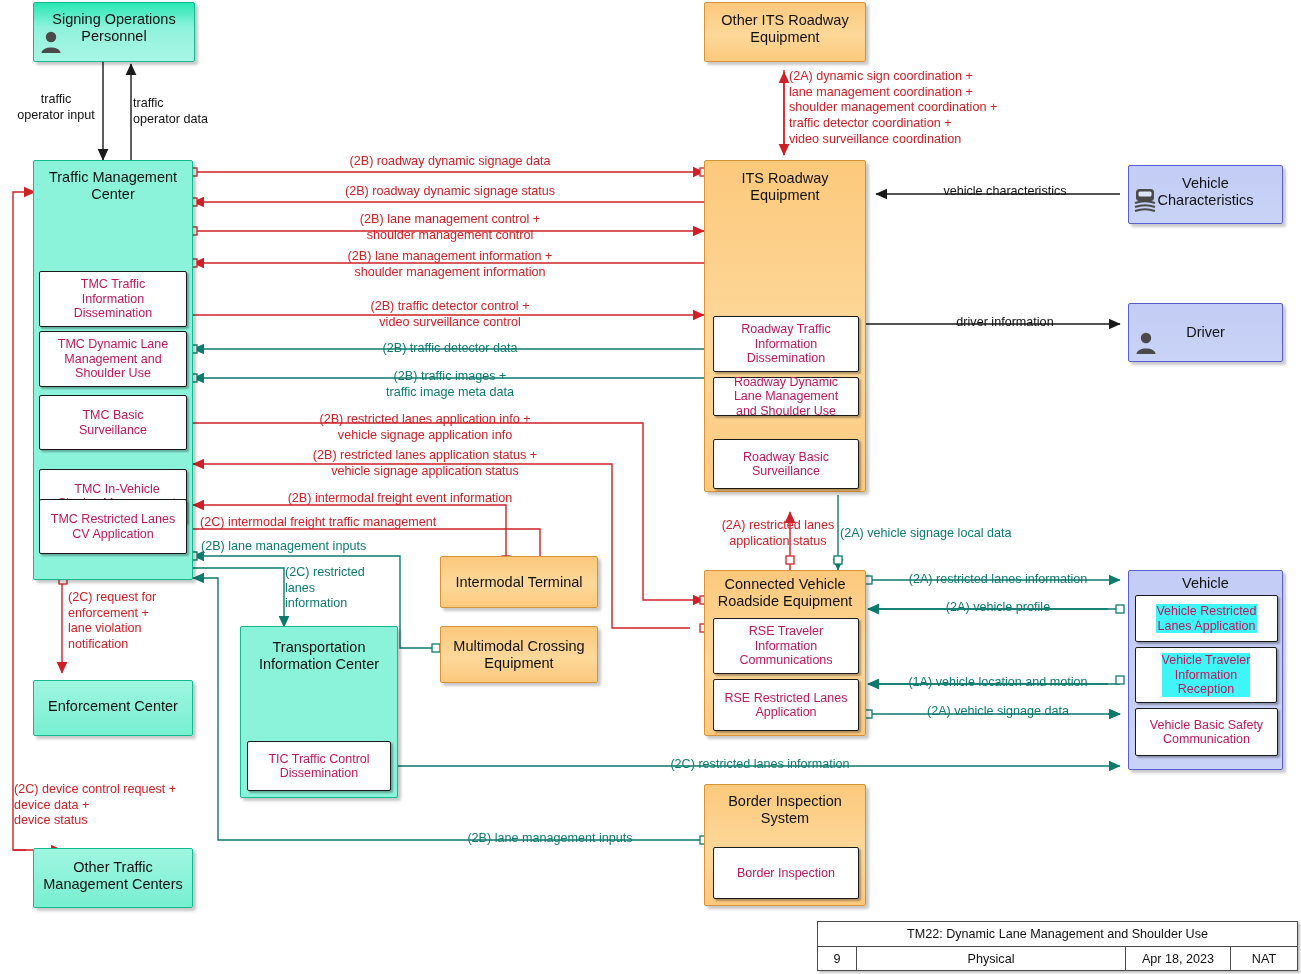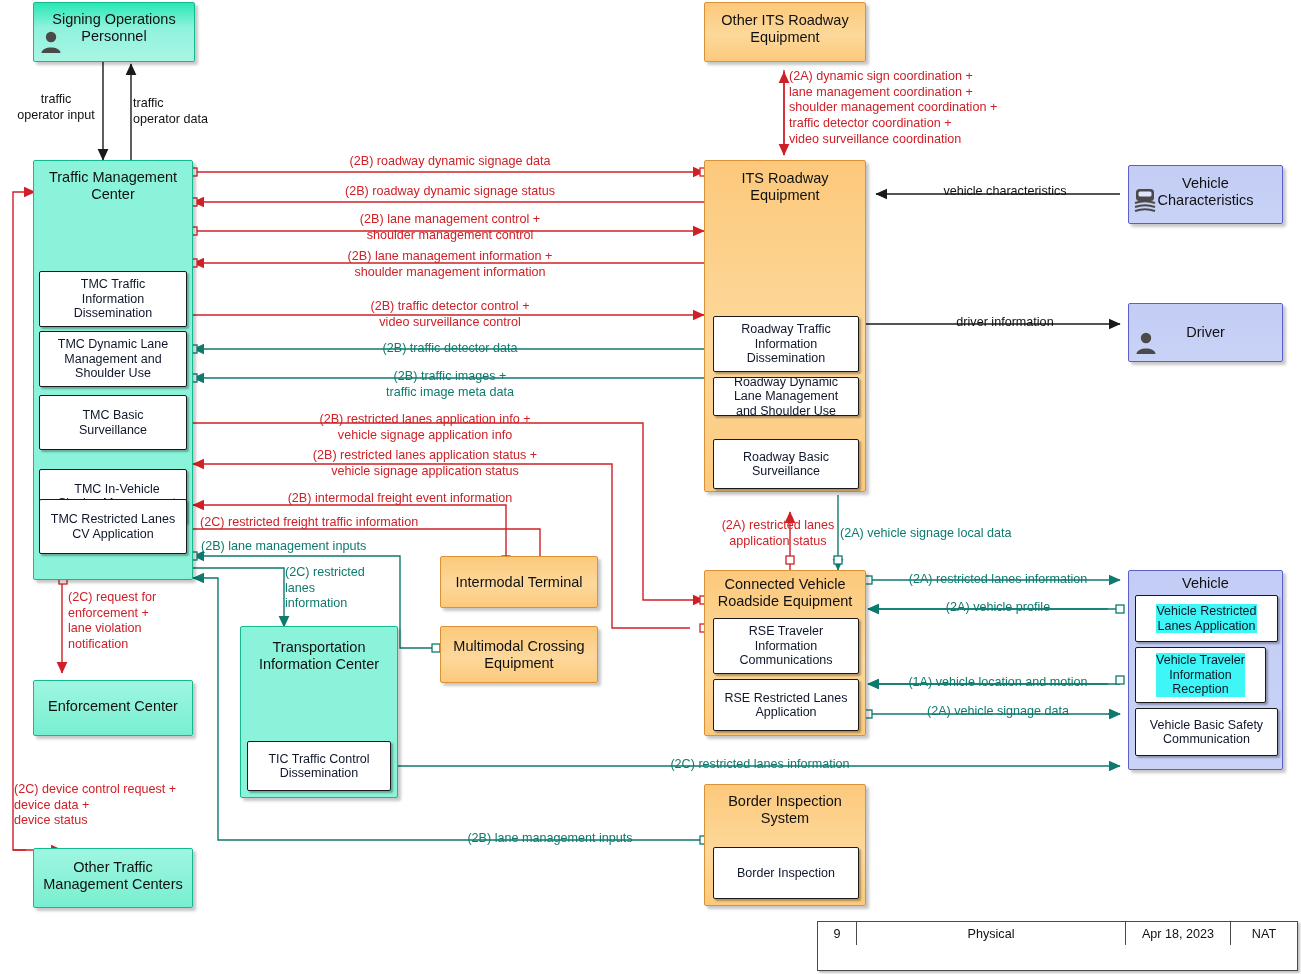--- a/index.html
+++ b/index.html
@@ -20,21 +20,21 @@
   .greenplain{background:linear-gradient(180deg,#9ff6e1 0%,#78efd0 100%);
          border:1.6px solid #13b98f;}
   .orange{background:linear-gradient(180deg,#fcc97c 0%,#fdd89a 55%,#fcc97c 100%);
          border:1.5px solid #d99236;}
   .blue{background:linear-gradient(180deg,#c3cdf5 0%,#c9d3f7 100%);
         border:1.5px solid #5a5fd0;padding-left:39px;}
 
   .sub{position:absolute;box-sizing:border-box;background:#ffffff;
        border:1.6px solid #1a1a1a;border-radius:2px;
        display:flex;align-items:center;justify-content:center;text-align:center;
-       font-size:12.5px;color:#0f172a;line-height:1.16;padding:1px 3px;
+       font-size:12.5px;color:#be185d;line-height:1.16;padding:1px 3px;
        box-shadow:2px 2px 2px rgba(0,0,0,.3);}
   .sub.hl span{background:#3ff6f6;}
 
   .lbl{position:absolute;font-size:12.6px;line-height:1.25;white-space:pre;}
   .lbl.red{color:#cf2027;}
   .lbl.teal{color:#0d7a6e;}
   .lbl.blk{color:#111;}
   .lbl.c{text-align:center;}
   .lbl.l{text-align:left;}
 
@@ -281,21 +281,21 @@
       <path d="M1.5,23 C1.5,15.5 20.5,15.5 20.5,23 z" fill="#4a4a4a"></path>
     </svg>
   </div>
 
   <div class="node blue" style="left:1128px;top:570px;width:155px;height:200px;">
     <div class="title" style="top: 4px; white-space: pre;">Vehicle</div>
     <div class="sub hl" style="left:6px;top:24px;width:143px;height:47px;">
       <span style="white-space: pre;">Vehicle Restricted
 Lanes Application</span>
       </div>
-    <div class="sub hl" style="left:6px;top:76px;width:131px;height:56px;">
+    <div class="sub hl" style="left:6px;top:76px;width:142px;height:56px;">
       <span style="white-space: pre;">Vehicle Traveler
 Information
 Reception</span>
       </div>
     <div class="sub" style="left:6px;top:137px;width:143px;height:48px;">
       <span style="white-space: pre;">Vehicle Basic Safety
 Communication</span>
       </div>
   </div>
 
@@ -323,21 +323,21 @@
 traffic image meta data</div>
 
   <div class="lbl blk c" style="left: 880px; top: 184px; width: 250px; white-space: pre;">vehicle characteristics</div>
   <div class="lbl blk c" style="left: 880px; top: 315px; width: 250px; white-space: pre;">driver information</div>
 
   <div class="lbl red c" style="left: 205px; top: 412px; width: 440px; white-space: pre;">(2B) restricted lanes application info +
 vehicle signage application info</div>
   <div class="lbl red c" style="left: 205px; top: 448px; width: 440px; white-space: pre;">(2B) restricted lanes application status +
 vehicle signage application status</div>
   <div class="lbl red c" style="left: 200px; top: 491px; width: 400px; text-align: center; white-space: pre;">(2B) intermodal freight event information</div>
-  <div class="lbl red l" style="left: 200px; top: 515px; white-space: pre;">(2C) restricted freight traffic information</div>
+  <div class="lbl red l" style="left: 200px; top: 515px; white-space: pre;">(2C) intermodal freight traffic management</div>
 
   <div class="lbl teal l" style="left: 201px; top: 539px; white-space: pre;">(2B) lane management inputs</div>
   <div class="lbl teal l" style="left: 285px; top: 565px; white-space: pre;">(2C) restricted
 lanes
 information</div>
 
   <div class="lbl red l" style="left: 68px; top: 590px; white-space: pre;">(2C) request for
 enforcement +
 lane violation
 notification</div>
@@ -351,20 +351,21 @@
 
   <div class="lbl teal c" style="left: 880px; top: 572px; width: 236px; white-space: pre;">(2A) restricted lanes information</div>
   <div class="lbl teal c" style="left: 880px; top: 600px; width: 236px; white-space: pre;">(2A) vehicle profile</div>
   <div class="lbl teal c" style="left: 880px; top: 675px; width: 236px; white-space: pre;">(1A) vehicle location and motion</div>
   <div class="lbl teal c" style="left: 880px; top: 704px; width: 236px; white-space: pre;">(2A) vehicle signage data</div>
 
   <div class="lbl teal c" style="left: 560px; top: 757px; width: 400px; white-space: pre;">(2C) restricted lanes information</div>
   <div class="lbl teal c" style="left: 400px; top: 831px; width: 300px; white-space: pre;">(2B) lane management inputs</div>
 
   <div id="legend">
+    <div class="lrow1">TM22: Dynamic Lane Management and Shoulder Use</div>
     <div class="lrow2">
       <div class="c1">9</div>
       <div class="c2">Physical</div>
       <div class="c3">Apr 18, 2023</div>
       <div class="c4">NAT</div>
     </div>
   </div>
 
 </div>
 

